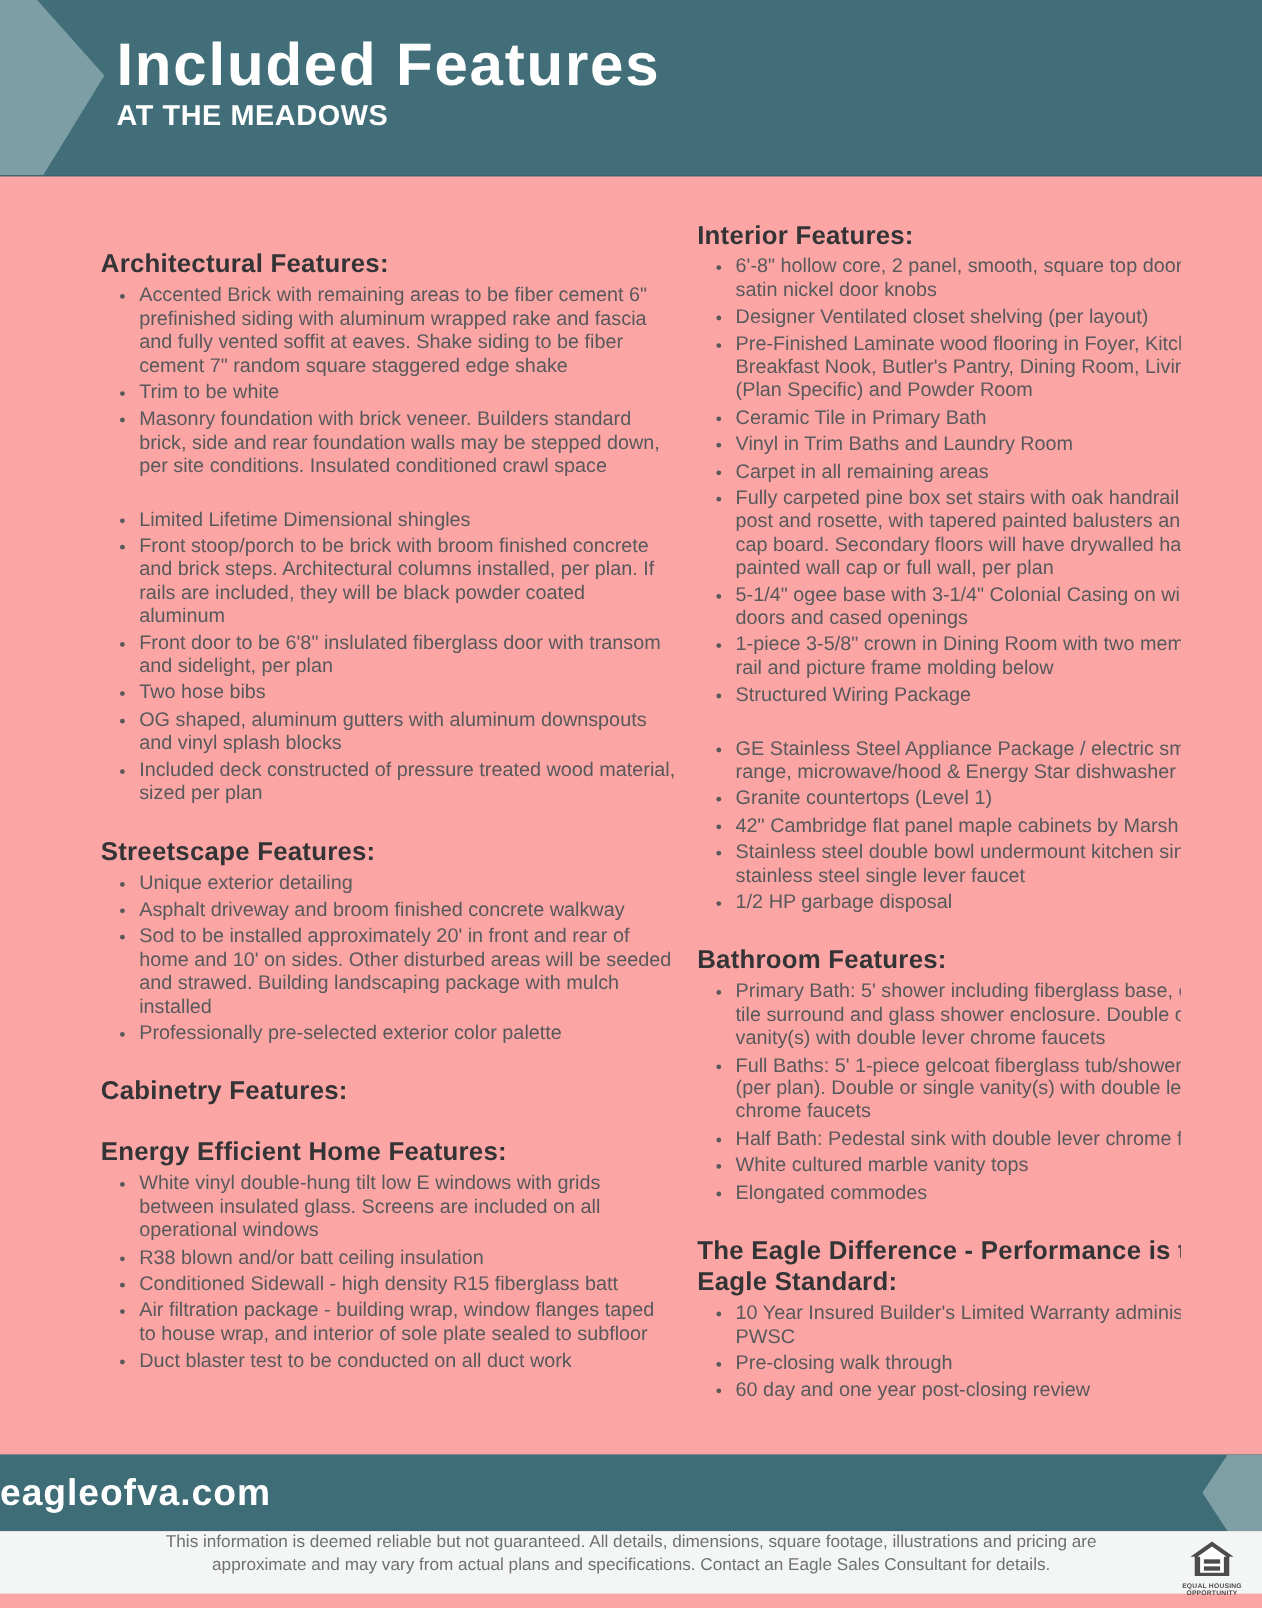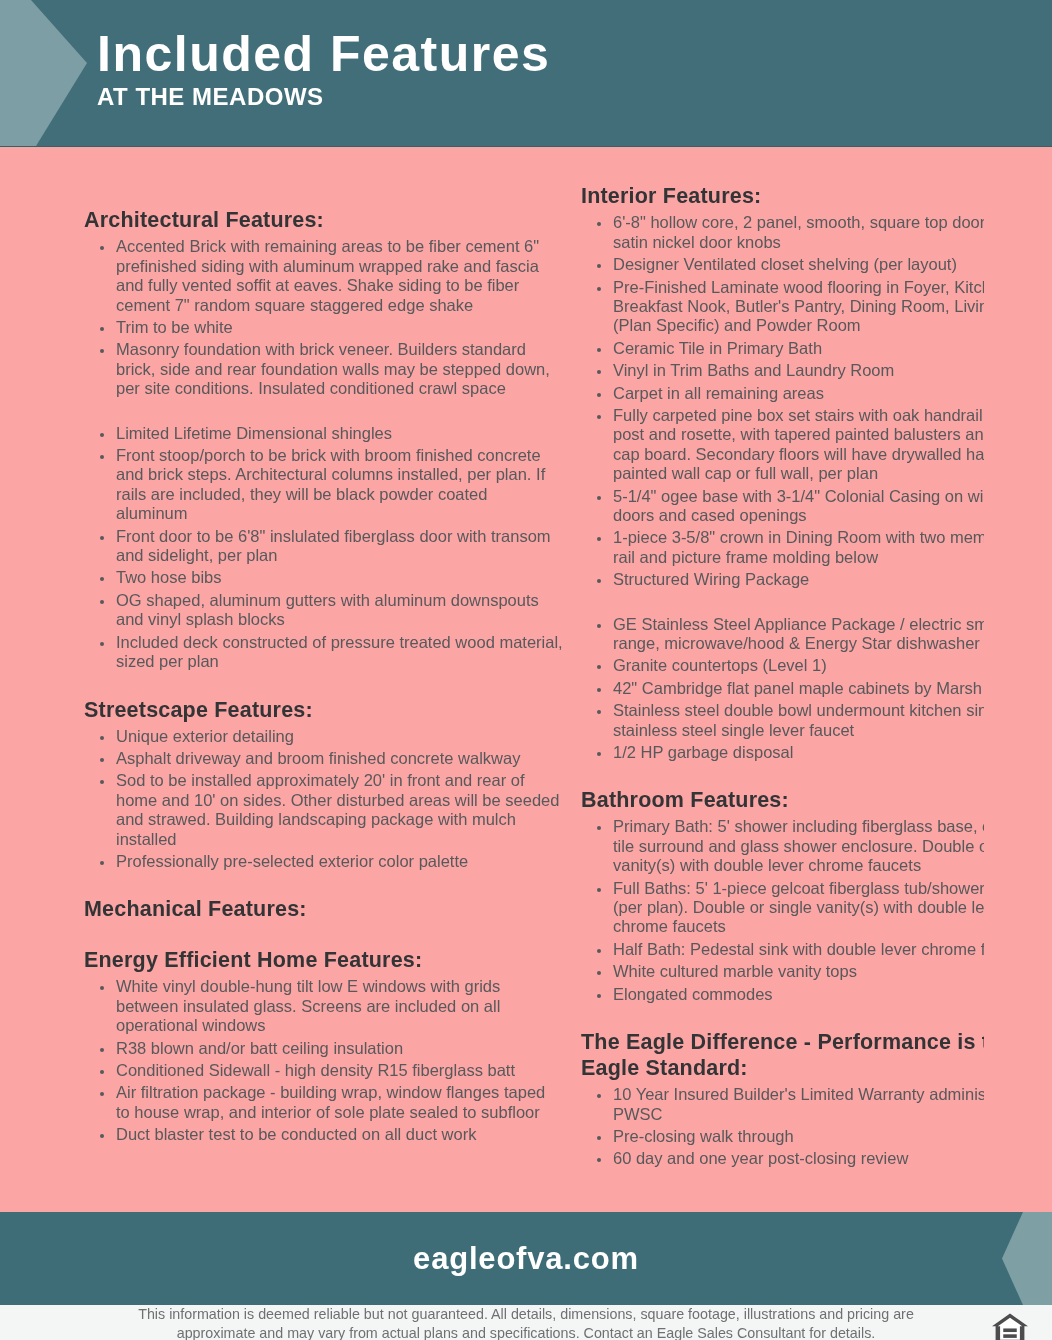--- a/index.html
+++ b/index.html
@@ -29,22 +29,22 @@
     margin:0 0 4px 0;font-size:21.5px;line-height:26px;font-weight:700;color:#333436;letter-spacing:0.2px;
   }
   .feature-list{margin:0;padding:0 0 0 31px;list-style:disc outside;}
   .feature-item{
     font-size:16.5px;line-height:19.4px;color:#58595b;margin:0 0 3px 0;padding-left:1px;
   }
   .feature-item::marker{color:#58595b;font-size:13px;}
   
   .footer{position:absolute;left:0;bottom:0;width:1052px;height:128px;}
   .web-band{
-    position:relative;height:93px;background:#3f6d77;
-    display:flex;align-items:center;justify-content:center;
+    position:relative;height:64px;background:#3f6d77;
+    display:flex;align-items:center;
   }
   .website{color:#ffffff;font-size:31px;font-weight:700;letter-spacing:0.8px;cursor:pointer;}
   .band-chevron{
     position:absolute;right:0;top:0;bottom:0;width:50px;background:#7ea0a5;
     clip-path:polygon(100% 0, 42% 0, 0 50%, 42% 100%, 100% 100%);
   }
   .disclaimer-row{
     position:relative;height:52px;background:#f4f5f5;
     display:flex;justify-content:center;
   }
@@ -94,21 +94,21 @@
         <section class="feature-section">
           <h2 class="section-title">Streetscape Features:</h2>
           <ul class="feature-list">
             <li class="feature-item">Unique exterior detailing</li>
             <li class="feature-item">Asphalt driveway and broom finished concrete walkway</li>
             <li class="feature-item">Sod to be installed approximately 20' in front and rear of home and 10' on sides. Other disturbed areas will be seeded and strawed. Building landscaping package with mulch installed</li>
             <li class="feature-item">Professionally pre-selected exterior color palette</li>
           </ul>
         </section>
         <section class="feature-section">
-          <h2 class="section-title">Mechanical Features:</h2>
+          <h2 class="section-title">Cabinetry Features:</h2>
         </section>
         <section class="feature-section">
           <h2 class="section-title">Energy Efficient Home Features:</h2>
           <ul class="feature-list">
             <li class="feature-item">White vinyl double-hung tilt low E windows with grids between insulated glass. Screens are included on all operational windows</li>
             <li class="feature-item">R38 blown and/or batt ceiling insulation</li>
             <li class="feature-item">Conditioned Sidewall - high density R15 fiberglass batt</li>
             <li class="feature-item">Air filtration package - building wrap, window flanges taped to house wrap, and interior of sole plate sealed to subfloor</li>
             <li class="feature-item">Duct blaster test to be conducted on all duct work</li>
           </ul>

